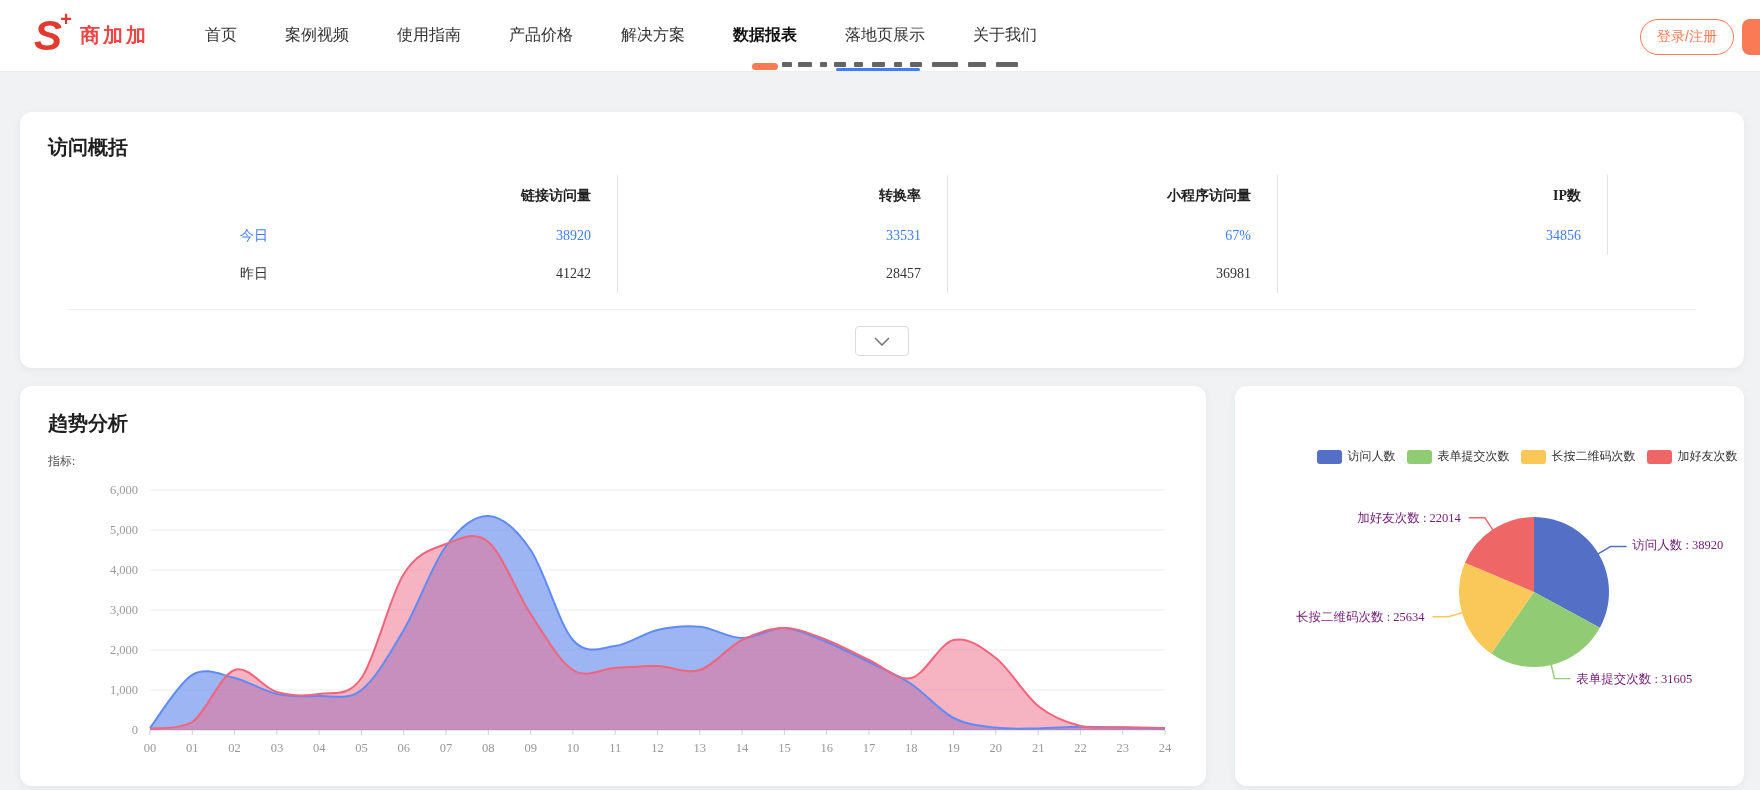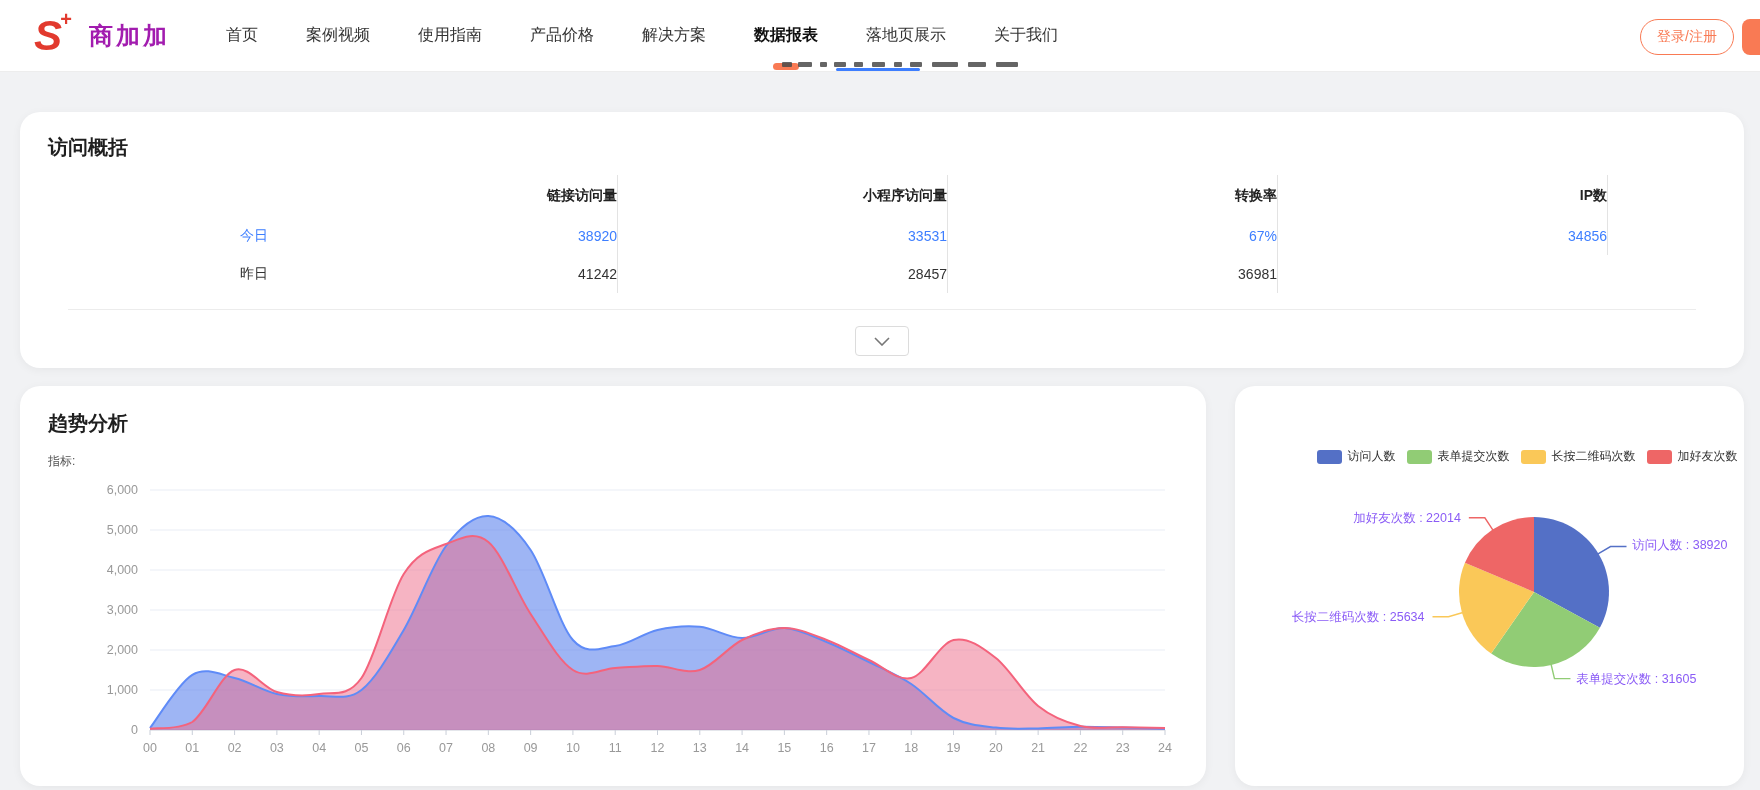--- a/index.html
+++ b/index.html
@@ -6,46 +6,46 @@
   html,body { width:1760px; height:790px; overflow:hidden; }
   body { background:#f1f2f4; font-family:"Liberation Sans","DejaVu Sans",sans-serif; color:#333; }
 
   
   .header { position:relative; height:72px; background:#fff; display:flex; align-items:center;
             padding-left:34px; border-bottom:1px solid #ededed; }
   .logo { display:flex; align-items:center; cursor:pointer; }
   .logo-s { position:relative; color:#e23a2e; font-size:42px; font-weight:800; line-height:1;
             font-style:italic; letter-spacing:-2px; }
   .logo-plus { position:absolute; top:-6px; right:-10px; font-size:20px; font-style:normal; font-weight:800; color:#e23a2e;}
-  .logo-text { margin-left:29px; font-size:24px; font-weight:800; color:#a21caf; letter-spacing:3px; }
+  .logo-text { margin-left:20px; font-size:20px; font-weight:800; color:#ef4444; letter-spacing:3px; }
   .nav { display:flex; margin-left:56px; gap:48px; font-size:16px; color:#333; }
   .nav-item { position:relative; height:72px; display:flex; align-items:center; cursor:pointer; white-space:nowrap; }
   .nav-item.active { font-weight:700; color:#111; }
   .nav-pill { position:absolute; left:50%; transform:translateX(-50%); bottom:2px;
               width:26px; height:7px; border-radius:4px; background:#f97a54; }
   .frags { position:absolute; left:782px; bottom:0; height:12px; width:240px; }
   .frag { position:absolute; bottom:4px; height:5px; background:#4a4a4a; opacity:.85; border-radius:1px; }
   .frag-blue { position:absolute; bottom:0; left:54px; width:84px; height:3px; background:#3d7eff; border-radius:2px;}
   .login-btn { position:absolute; right:26px; top:19px; height:36px; padding:0 16px; background:#fff;
                border:1px solid #f97a54; border-radius:18px; color:#f97a54; font-size:14px;
                display:flex; align-items:center; cursor:pointer; }
   .edge-btn { position:absolute; right:0; top:19px; width:18px; height:36px; background:#f97a54;
               border-radius:8px 0 0 8px; cursor:pointer; }
 
   
-  .card { background:#fff; border-radius:20px; box-shadow:0 2px 10px rgba(0,0,0,.05); }
+  .card { background:#fff; border-radius:12px; box-shadow:0 2px 10px rgba(0,0,0,.05);font-family:Liberation Serif, serif; }
   .card-title { font-size:20px; font-weight:700; color:#1f1f1f; padding-left:28px; }
 
   .overview-card { margin:40px 16px 0 20px; height:256px; padding-top:22px; }
 
   .ov-table { margin:14px 48px 0 48px; }
   .ov-row { display:grid; grid-template-columns:220px 1fr 1fr 1fr 1fr 88px; align-items:center; }
   .ov-row.head { height:42px; font-weight:700; color:#222; font-size:14px; }
   .ov-row.body { height:38px; font-size:14px; }
-  .cell { height:100%; display:flex; align-items:center; justify-content:flex-end; }
+  .cell { height:100%; display:flex; align-items:center; justify-content:flex-end; padding-right:26px; }
   .cell.sep { border-right:1px solid #e3e3e3; }
   .cell.rowlabel { padding-right:20px; }
   .blue { color:#3d7eff; }
 
   .ov-divider { margin:16px 48px 0 48px; border-top:1px solid #ececec; }
   .collapse-wrap { text-align:center; margin-top:16px; }
   .collapse-btn { display:inline-flex; width:54px; height:30px; border:1px solid #dcdcdc; border-radius:4px;
                   align-items:center; justify-content:center; background:#fff; cursor:pointer; }
 
   .row2 { display:flex; margin:18px 16px 0 20px; gap:29px; }
@@ -53,21 +53,21 @@
   .metric-label { margin:16px 0 0 28px; font-size:12px; color:#555; }
   .trend-svg { position:absolute; left:15px; top:84px; }
   .tick { font-size:12.5px; fill:#999; }
 
   .fans-card { position:relative; width:511px; height:400px; padding-top:24px; }
   .legend { position:absolute; left:80px; right:4px; top:62px; display:flex; justify-content:center;
             gap:12px; align-items:flex-start; }
   .lg-item { display:flex; align-items:center; gap:5px; font-size:12px; color:#333; cursor:pointer; white-space:nowrap;}
   .lg-mark { width:25px; height:14px; border-radius:3px; }
   .pie-svg { position:absolute; left:0; top:0; }
-  .pie-label { position:absolute; font-size:12.5px; color:#8b5cf6; white-space:nowrap; transform:translateY(-50%); }
+  .pie-label { position:absolute; font-size:12.5px; color:#701a75; white-space:nowrap; transform:translateY(-50%); }
 </style>
 </head>
 <body>
 
 <div class="header">
   <div class="logo">
     <span class="logo-s"><span>S</span><span class="logo-plus">+</span></span>
     <span class="logo-text">商加加</span>
   </div>
   <div class="nav">
@@ -97,22 +97,22 @@
   <div class="login-btn">登录/注册</div>
   <div class="edge-btn"></div>
 </div>
 
 <div class="card overview-card">
   <div class="card-title">访问概括</div>
   <div class="ov-table">
       <div class="ov-row head">
         <div class="cell rowlabel"></div>
         <div class="cell sep">链接访问量</div>
+        <div class="cell sep">转换率</div>
         <div class="cell sep">小程序访问量</div>
-        <div class="cell sep">转换率</div>
         <div class="cell sep">IP数</div>
         <div class="cell "></div>
       </div>
       <div class="ov-row body">
         <div class="cell rowlabel blue">今日</div>
         <div class="cell sep blue">38920</div>
         <div class="cell sep blue">33531</div>
         <div class="cell sep blue">67%</div>
         <div class="cell sep blue">34856</div>
         <div class="cell "></div>

